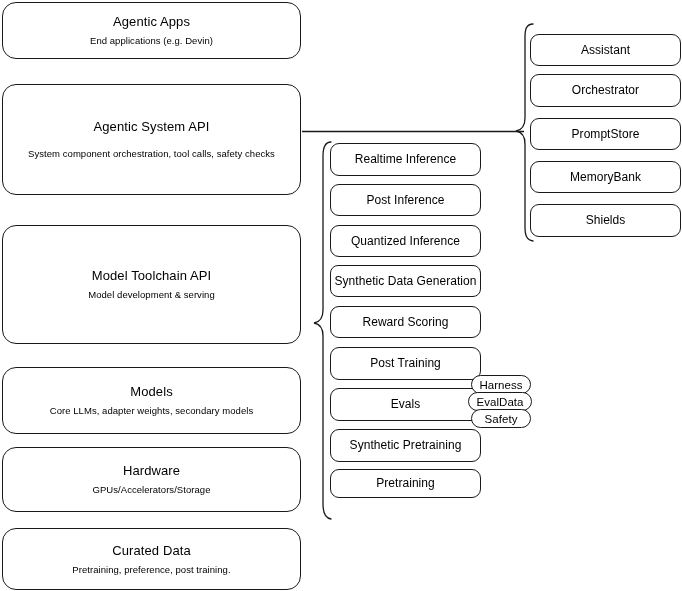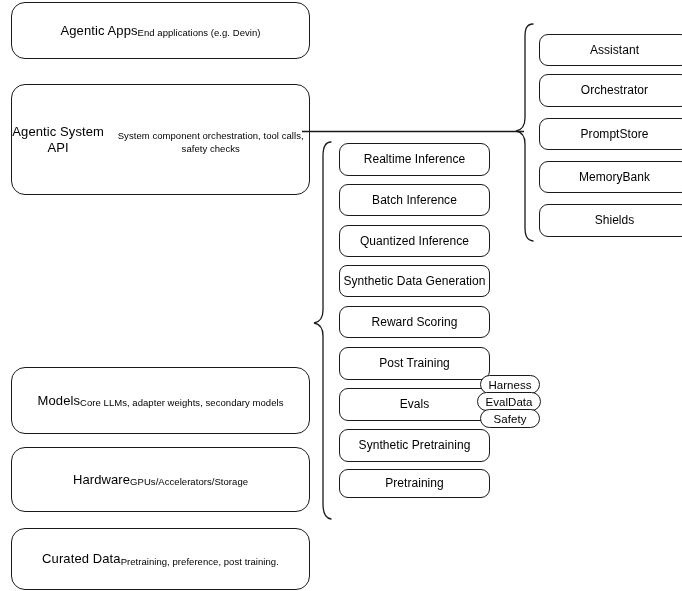--- a/index.html
+++ b/index.html
@@ -14,26 +14,25 @@
     background: #ffffff;
     font-family: "Liberation Sans", sans-serif;
     overflow: hidden;
   }
   .box {
     position: absolute;
     box-sizing: border-box;
     border: 1.4px solid #1a1a1a;
     background: #ffffff;
     display: flex;
-    flex-direction: row;
+    flex-direction: column;
     align-items: center;
     justify-content: center;
     text-align: center;
     color: #000000;
-    margin-left: 9px;
   }
   .layer {
     border-radius: 14px;
   }
   .layer .title {
     font-size: 13px;
     line-height: 16px;
     letter-spacing: 0.1px;
   }
   .layer .subtitle {
@@ -73,20 +72,24 @@
   <div class="box layer" style="left:2px; top:2px; width:299px; height:57px;">
     <div class="title">Agentic Apps</div>
     <div class="subtitle">End applications (e.g. Devin)</div>
   </div>
 
   <div class="box layer" style="left:2px; top:84px; width:299px; height:111px;gap:8px;">
     <div class="title">Agentic System API</div>
     <div class="subtitle">System component orchestration, tool calls, safety checks</div>
   </div>
 
+  <div class="box layer" style="left:2px; top:225px; width:299px; height:119px;">
+    <div class="title">Model Toolchain API</div>
+    <div class="subtitle">Model development &amp; serving</div>
+  </div>
 
   <div class="box layer" style="left:2px; top:367px; width:299px; height:67px;">
     <div class="title">Models</div>
     <div class="subtitle">Core LLMs, adapter weights, secondary models</div>
   </div>
 
   <div class="box layer" style="left:2px; top:447px; width:299px; height:65px;">
     <div class="title">Hardware</div>
     <div class="subtitle">GPUs/Accelerators/Storage</div>
   </div>
@@ -111,21 +114,21 @@
                C8,184 11,188 11,196
                L11,364
                C11,371 12,378 19,379" stroke="#1a1a1a" stroke-width="1.3" fill="none" stroke-linecap="round"></path>
     </svg>
   </div>
 
   <div class="box capsule" style="left:330px; top:143px; width:151px; height:33px;">
     <span>Realtime Inference</span>
   </div>
   <div class="box capsule" style="left:330px; top:184px; width:151px; height:32px;">
-    <span>Batch Inference</span>
+    <span>Post Inference</span>
   </div>
   <div class="box capsule" style="left:330px; top:225px; width:151px; height:32px;">
     <span>Quantized Inference</span>
   </div>
   <div class="box capsule" style="left:330px; top:265px; width:151px; height:32px;border-radius:8px;">
     <span>Synthetic Data Generation</span>
   </div>
   <div class="box capsule" style="left:330px; top:306px; width:151px; height:32px;">
     <span>Reward Scoring</span>
   </div>

